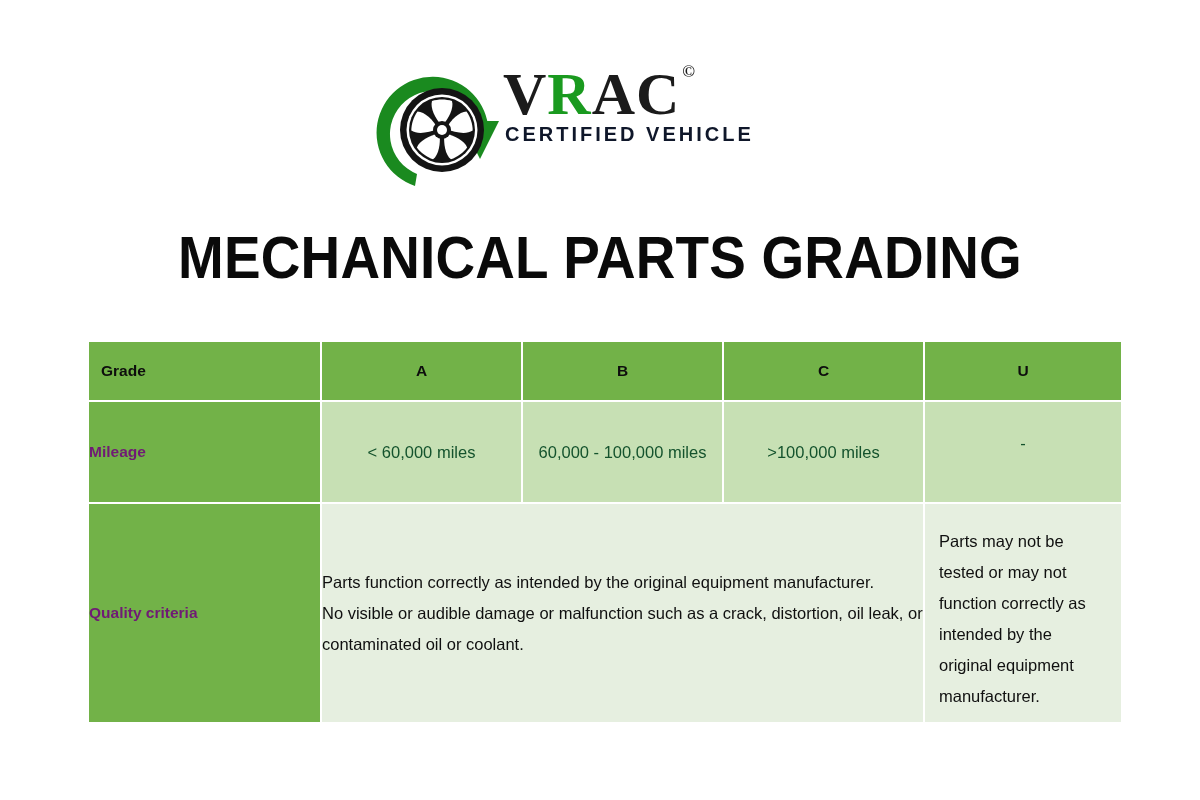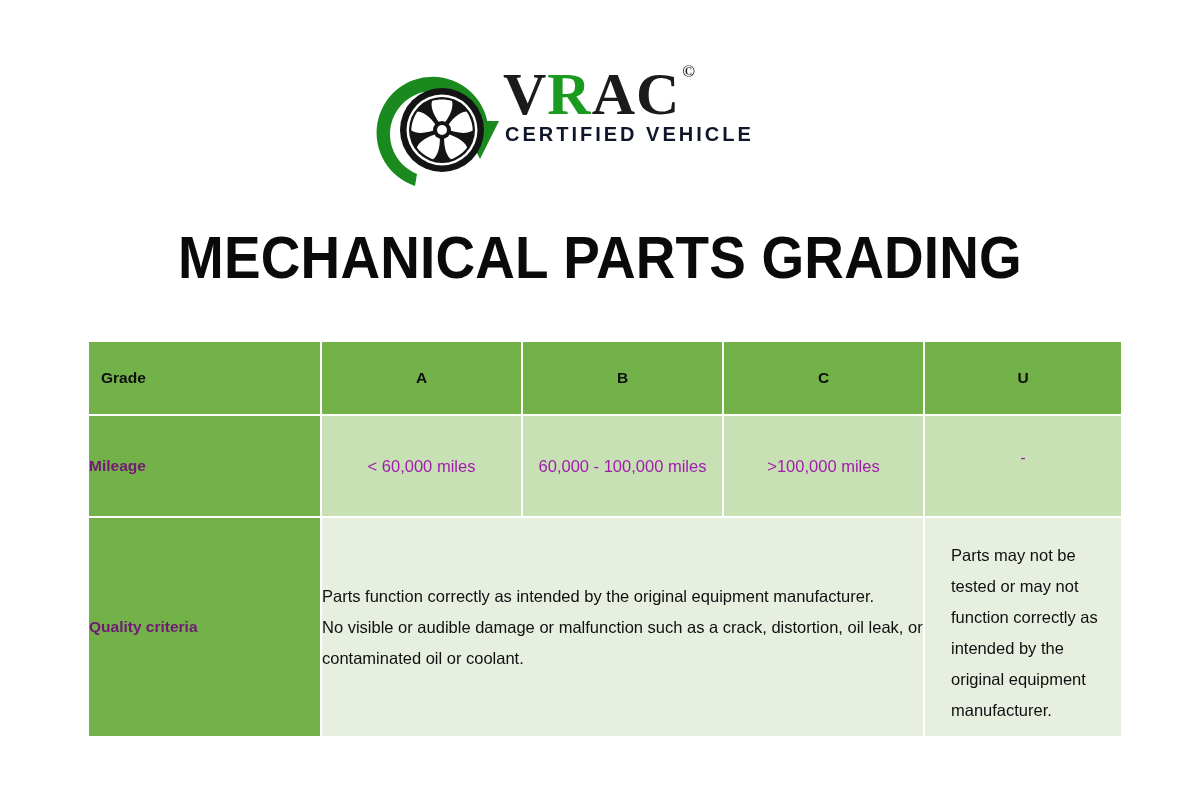--- a/index.html
+++ b/index.html
@@ -122,21 +122,21 @@
   }
 
   .grade-table td {
     vertical-align: middle;
     padding: 0;
   }
 
   
   .hdr {
     background: #72b248;
-    height: 72px;
+    height: 58px;
     color: #0d0d0d;
     font-weight: bold;
     font-size: 15.5px;
     text-align: center;
   }
   .hdr.label-hdr {
     text-align: left;
     padding-left: 12px;
     font-size: 15.5px;
   }
@@ -150,21 +150,21 @@
     text-align: left;
     padding-left: 12px;
   }
 
   
   .mileage-cell {
     background: #c7e0b4;
     height: 100px;
     text-align: center;
     font-size: 16.5px;
-    color: #a21caf;
+    color: #14532d;
     line-height: 30px;
     padding: 0 10px;
   }
   .mileage-cell.dash {
     vertical-align: top;
     padding-top: 26px;
   }
 
   
   .quality-cell {
@@ -174,21 +174,21 @@
     color: #101010;
     line-height: 31px;
     vertical-align: middle;
     padding: 0 14px 0 18px;
   }
   .quality-cell p { margin: 0; }
   .quality-cell p + p { }
 
   .quality-cell.narrow {
     vertical-align: top;
-    padding: 22px 14px 0 26px;
+    padding: 22px 14px 0 14px;
     line-height: 31px;
   }
 </style>
 </head>
 <body>
 
 <div class="page">
 
   <div class="logo-block">
 

